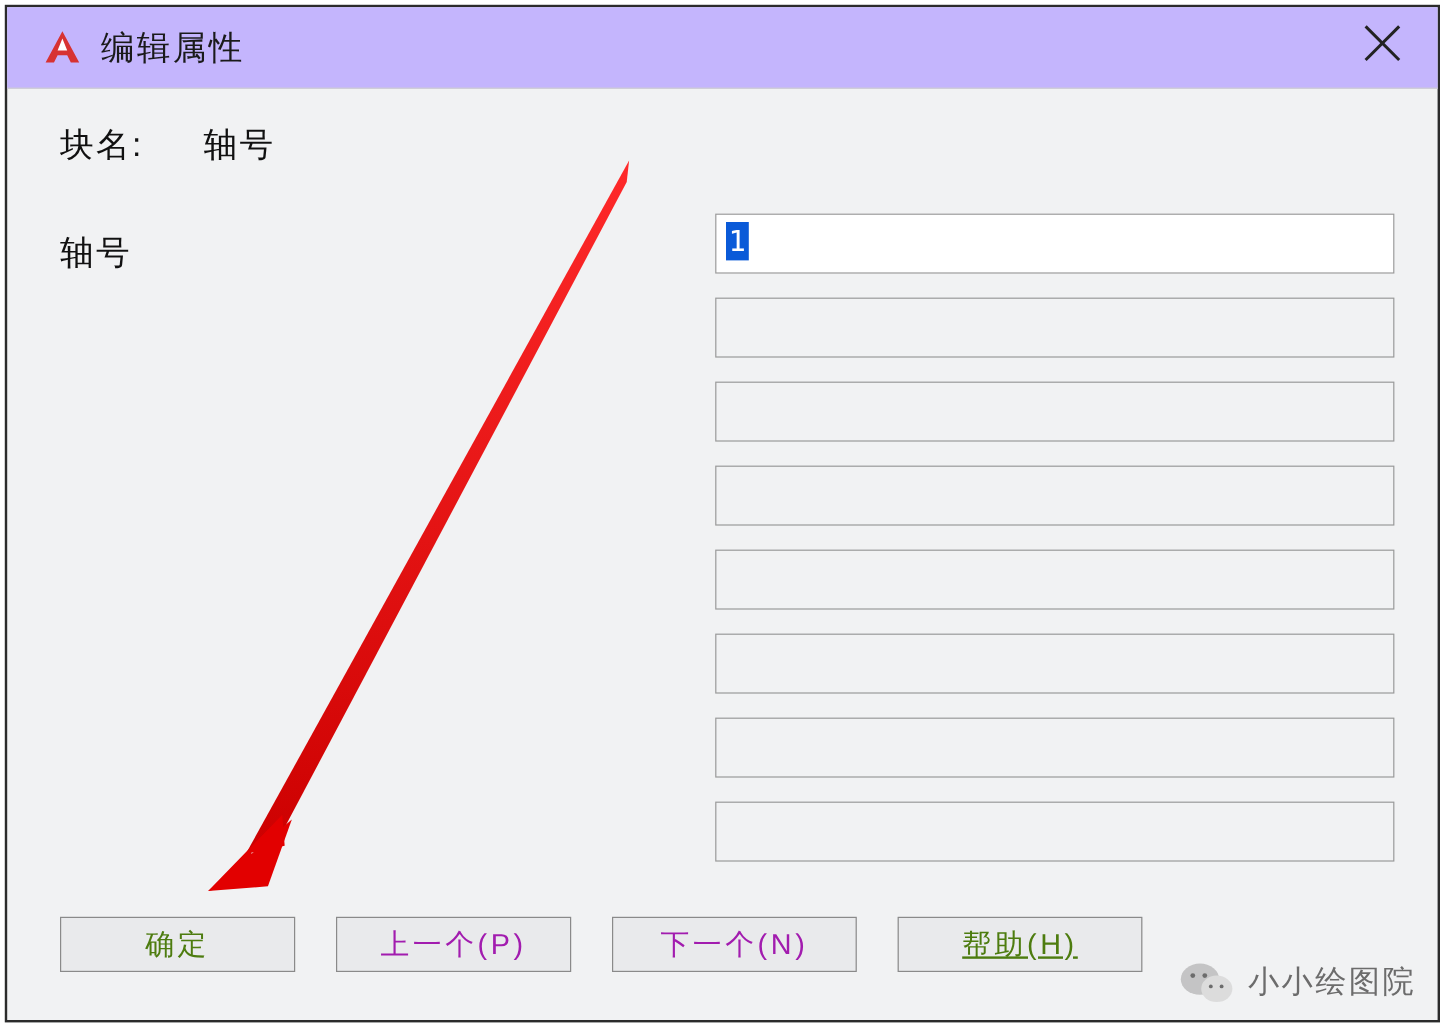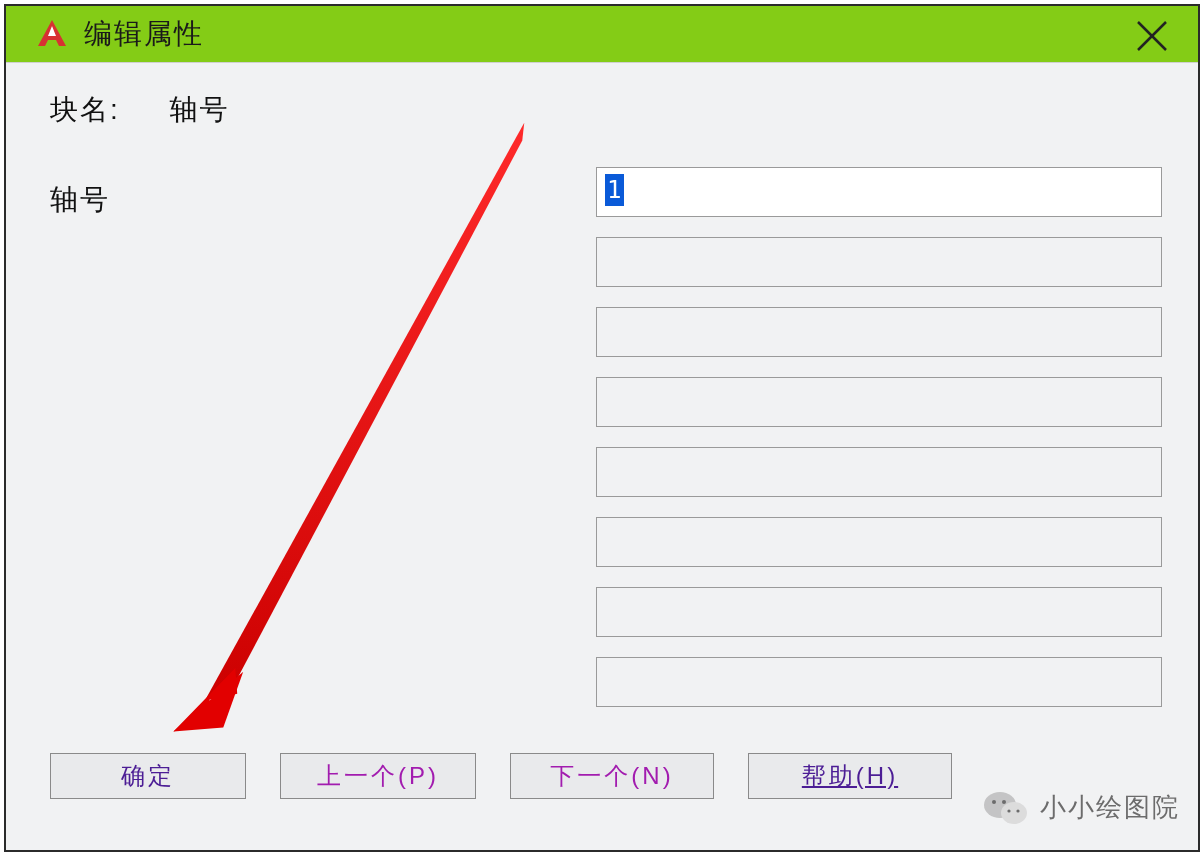--- a/index.html
+++ b/index.html
@@ -14,22 +14,22 @@
   }
   .dialog {
     position: relative;
     width: 1196px;
     height: 848px;
     margin: 4px;
     border: 2px solid #2b2b2b;
     background: #f1f2f3;
   }
   .titlebar {
-    height: 57px;
-    background: #84cc16;
+    height: 68px;
+    background: #c4b5fd;
     border-bottom: 1px solid #d0d0d0;
     display: flex;
     align-items: center;
     padding: 0 20px 0 28px;
     position: relative;
   }
   .app-icon {
     width: 36px;
     height: 36px;
     margin-right: 14px;
@@ -108,21 +108,21 @@
     display: flex;
     gap: 34px;
   }
   .btn {
     height: 46px;
     border: 1px solid #8a8a8a;
     background: #e9eaec;
     font-size: 24px;
     font-family: "SimSun", "Microsoft YaHei", sans-serif;
     letter-spacing: 3px;
-    color: #4c1d95;
+    color: #4d7c0f;
     display: flex;
     align-items: center;
     justify-content: center;
     cursor: default;
   }
   .btn.disabled { color: #a21caf; }
   .btn:nth-child(1){ width:196px; }
   .btn:nth-child(2){ width:196px; }
   .btn:nth-child(3){ width:204px; }
   .btn:nth-child(4){ width:204px;text-decoration:underline; }

